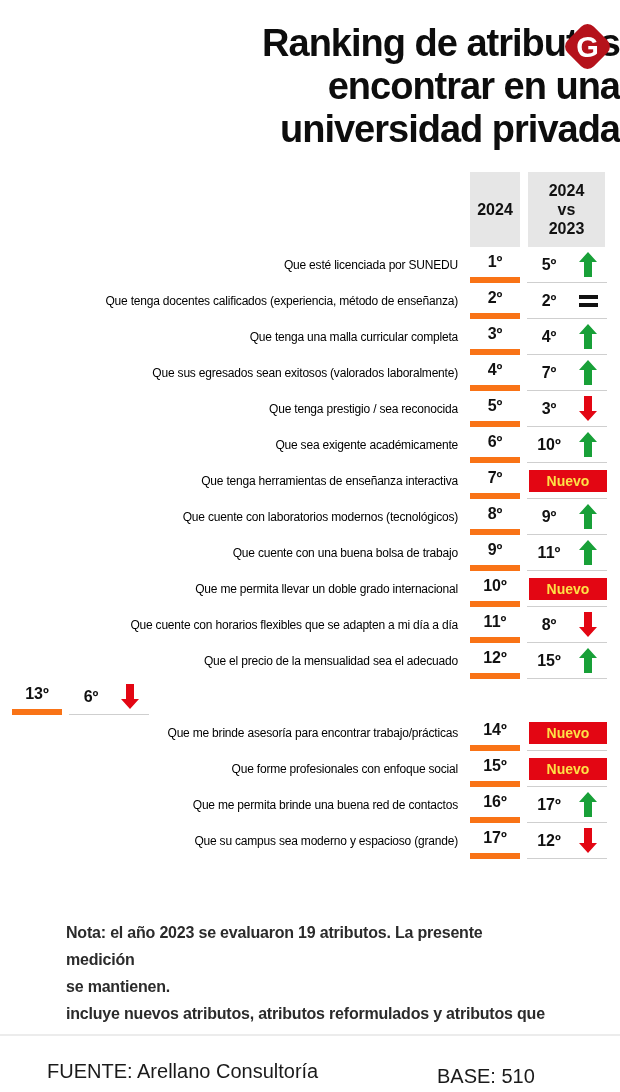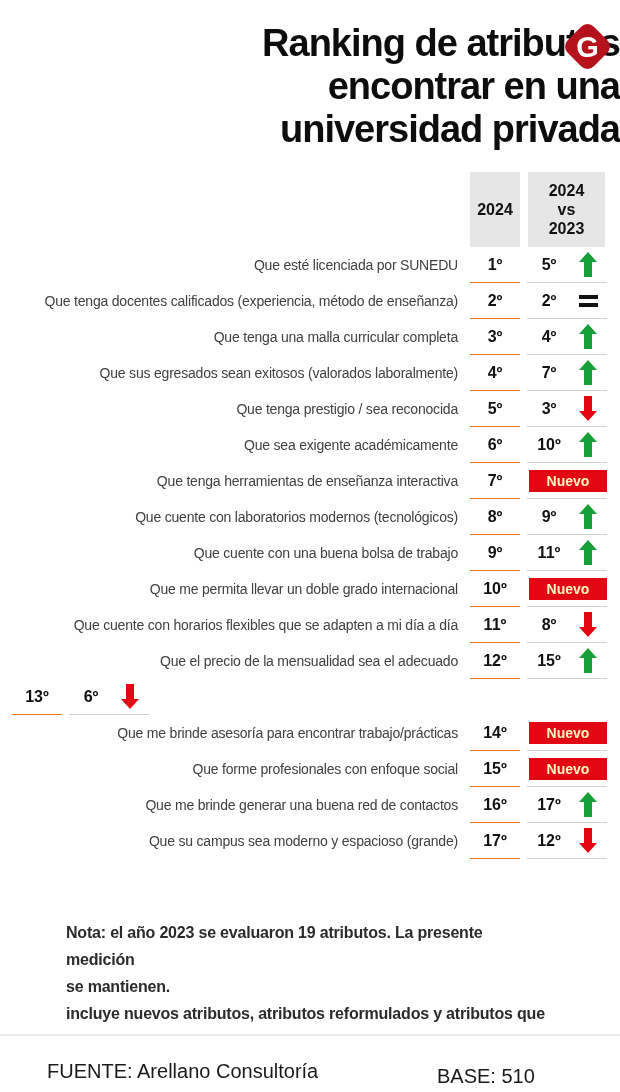--- a/index.html
+++ b/index.html
@@ -31,43 +31,43 @@
   .hdr-gap { width:8px; }
   .hdr-box2 {
     width:77px; background:var(--hdr-bg,#e6e6e6); display:flex; flex-direction:column;
     align-items:center; justify-content:center; font-weight:bold; font-size:16px; line-height:19px;
   }
   
   .rows { }
   .row { display:flex; height:36px; align-items:stretch; }
   .cell-label {
     width:458px; display:flex; align-items:center; justify-content:flex-end;
-    font-size:14px; letter-spacing:-0.2px; color:#404040; white-space:nowrap;
+    font-size:12px; letter-spacing:-0.2px; color:#000000; white-space:nowrap;
   }
   .cell-rank {
-    width:50px; margin-left:12px; border-bottom:1px solid #f97316;
+    width:50px; margin-left:12px; border-bottom:6px solid #f97316;
     display:flex; align-items:center; justify-content:center;
     font-weight:bold; font-size:16px;
   }
   .cell-change {
     width:80px; margin-left:7px; border-bottom:1px solid #cfcfcf;
     display:flex; align-items:center;
   }
   .prev-wrap { display:flex; align-items:center; width:100%; }
   .prev-rank { width:44px; text-align:center; font-weight:bold; font-size:16px; }
   .indicator { width:34px; display:flex; align-items:center; justify-content:center; }
   .arrow-up   { color:var(--up,#18a038); }
   .arrow-down { color:var(--down,#e30613); transform:rotate(180deg); }
   .equals {
     width:19px; height:12px; box-sizing:border-box;
     border-top:4px solid #111; border-bottom:4px solid #111;
   }
   .badge-new {
     width:100px; height:22px; margin-left:2px; background:var(--badge,#e30613);
-    color:#fef9c3; font-weight:bold; font-size:14px;
+    color:#fde047; font-weight:bold; font-size:14px;
     display:flex; align-items:center; justify-content:center;
   }
   
   .note {
     margin:60px 0 0 66px; width:480px; font-size:16px; line-height:27px;
     letter-spacing:-0.2px; color:#2b2b2b;font-weight:bold;
   }
   .footer-sep { border:none; border-top:2px solid #ececec; margin:7px 0 0 0; }
   .footer { position:relative; margin:24px 0 0 47px; height:22px; font-size:20px; color:#1a1a1a; }
   .base { position:absolute; left:390px; top:5px; }
@@ -316,21 +316,21 @@
     <div class="row">
       <div class="cell-label">Que forme profesionales con enfoque social</div>
       <div class="cell-rank">15º</div>
       <div class="cell-change">
 
         <div class="badge-new">Nuevo</div>
       </div>
     </div>
 
     <div class="row">
-      <div class="cell-label">Que me brinde generar una buena red de contactos</div>
+      <div class="cell-label">Que me permita brinde una buena red de contactos</div>
       <div class="cell-rank">16º</div>
       <div class="cell-change">
         <div class="prev-wrap">
           <span class="prev-rank">17º</span>
           <span class="indicator">
             <svg class="arrow arrow-up" width="18" height="25" viewBox="0 0 18 25">
                 <path fill="currentColor" d="M9 0 L18 10 H13 V25 H5 V10 H0 Z"></path>
               </svg>
 
           </span>

